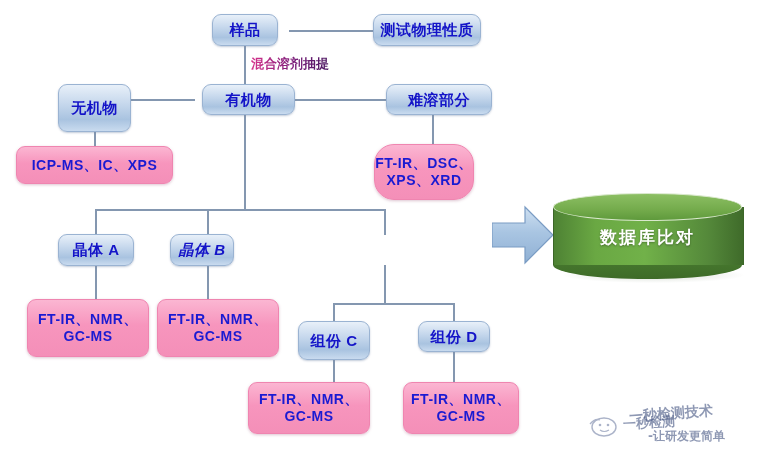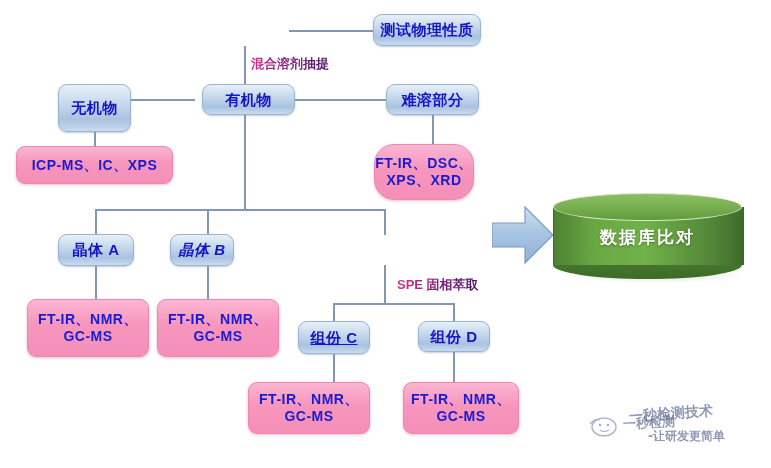--- a/index.html
+++ b/index.html
@@ -191,47 +191,50 @@
   <div class="line v" style="left:207px; top:265px; height:34px;"></div>
 
   <div class="line v" style="left:384px; top:265px; height:38px;"></div>
   <div class="line h" style="left:333px; top:303px; width:121px;"></div>
   <div class="line v" style="left:333px; top:303px; height:18px;"></div>
   <div class="line v" style="left:453px; top:303px; height:18px;"></div>
 
   <div class="line v" style="left:333px; top:352px; height:30px;"></div>
   <div class="line v" style="left:453px; top:352px; height:30px;"></div>
 
+  <div class="node blue" style="left:212px; top:14px; width:66px; height:32px;">
+    <span>样品</span>
+  </div>
 
   <div class="node blue" style="left:373px; top:14px; width:108px; height:32px;">
     <span>测试物理性质</span>
   </div>
 
   <div class="node blue" style="left:58px; top:84px; width:73px; height:48px;">
     <span>无机物</span>
   </div>
 
   <div class="node blue" style="left:202px; top:84px; width:93px; height:31px;">
     <span>有机物</span>
   </div>
 
-  <div class="node blue" style="left:386px; top:84px; width:93px; height:31px;">
+  <div class="node blue" style="left:386px; top:84px; width:106px; height:31px;">
     <span>难溶部分</span>
   </div>
 
   <div class="node blue" style="left:58px; top:234px; width:76px; height:32px;">
     <span>晶体 A</span>
   </div>
 
   <div class="node blue" style="left:170px; top:234px; width:64px; height:32px;font-style:italic;">
     <span>晶体 B</span>
   </div>
 
 
-  <div class="node blue" style="left:298px; top:321px; width:72px; height:33px;text-decoration:underline;">
+  <div class="node blue" style="left:298px; top:321px; width:72px; height:39px;">
     <span>组份 C</span>
   </div>
 
   <div class="node blue" style="left:418px; top:321px; width:72px; height:31px;">
     <span>组份 D</span>
   </div>
 
   <div class="node pink" style="left:16px; top:146px; width:157px; height:38px;">
     <span class="ln">ICP-MS、IC、XPS</span>
   </div>
@@ -257,21 +260,20 @@
   </div>
 
   <div class="node pink" style="left:403px; top:382px; width:116px; height:52px;">
     <span class="ln">FT-IR、NMR、</span>
     <span class="ln">GC-MS</span>
   </div>
 
   <div class="edge-label" style="left:251px; top:55px;">混合溶剂抽提</div>
 
 
-  <div class="edge-label" style="left:397px; top:276px;">SPE 固相萃取</div>
 
   <svg class="big-arrow" style="left:492px; top:205px;" width="62" height="60" viewBox="0 0 62 60">
     <defs>
       <linearGradient id="arrGrad" x1="0" y1="0" x2="0" y2="1">
         <stop offset="0%" stop-color="#cfe0f1"></stop>
         <stop offset="45%" stop-color="#a9c5e2"></stop>
         <stop offset="100%" stop-color="#8fb0d4"></stop>
       </linearGradient>
     </defs>
     <polygon points="0,18 33,18 33,2 61,30 33,58 33,42 0,42" fill="url(#arrGrad)" stroke="#7a9cc4" stroke-width="1.2"></polygon>

